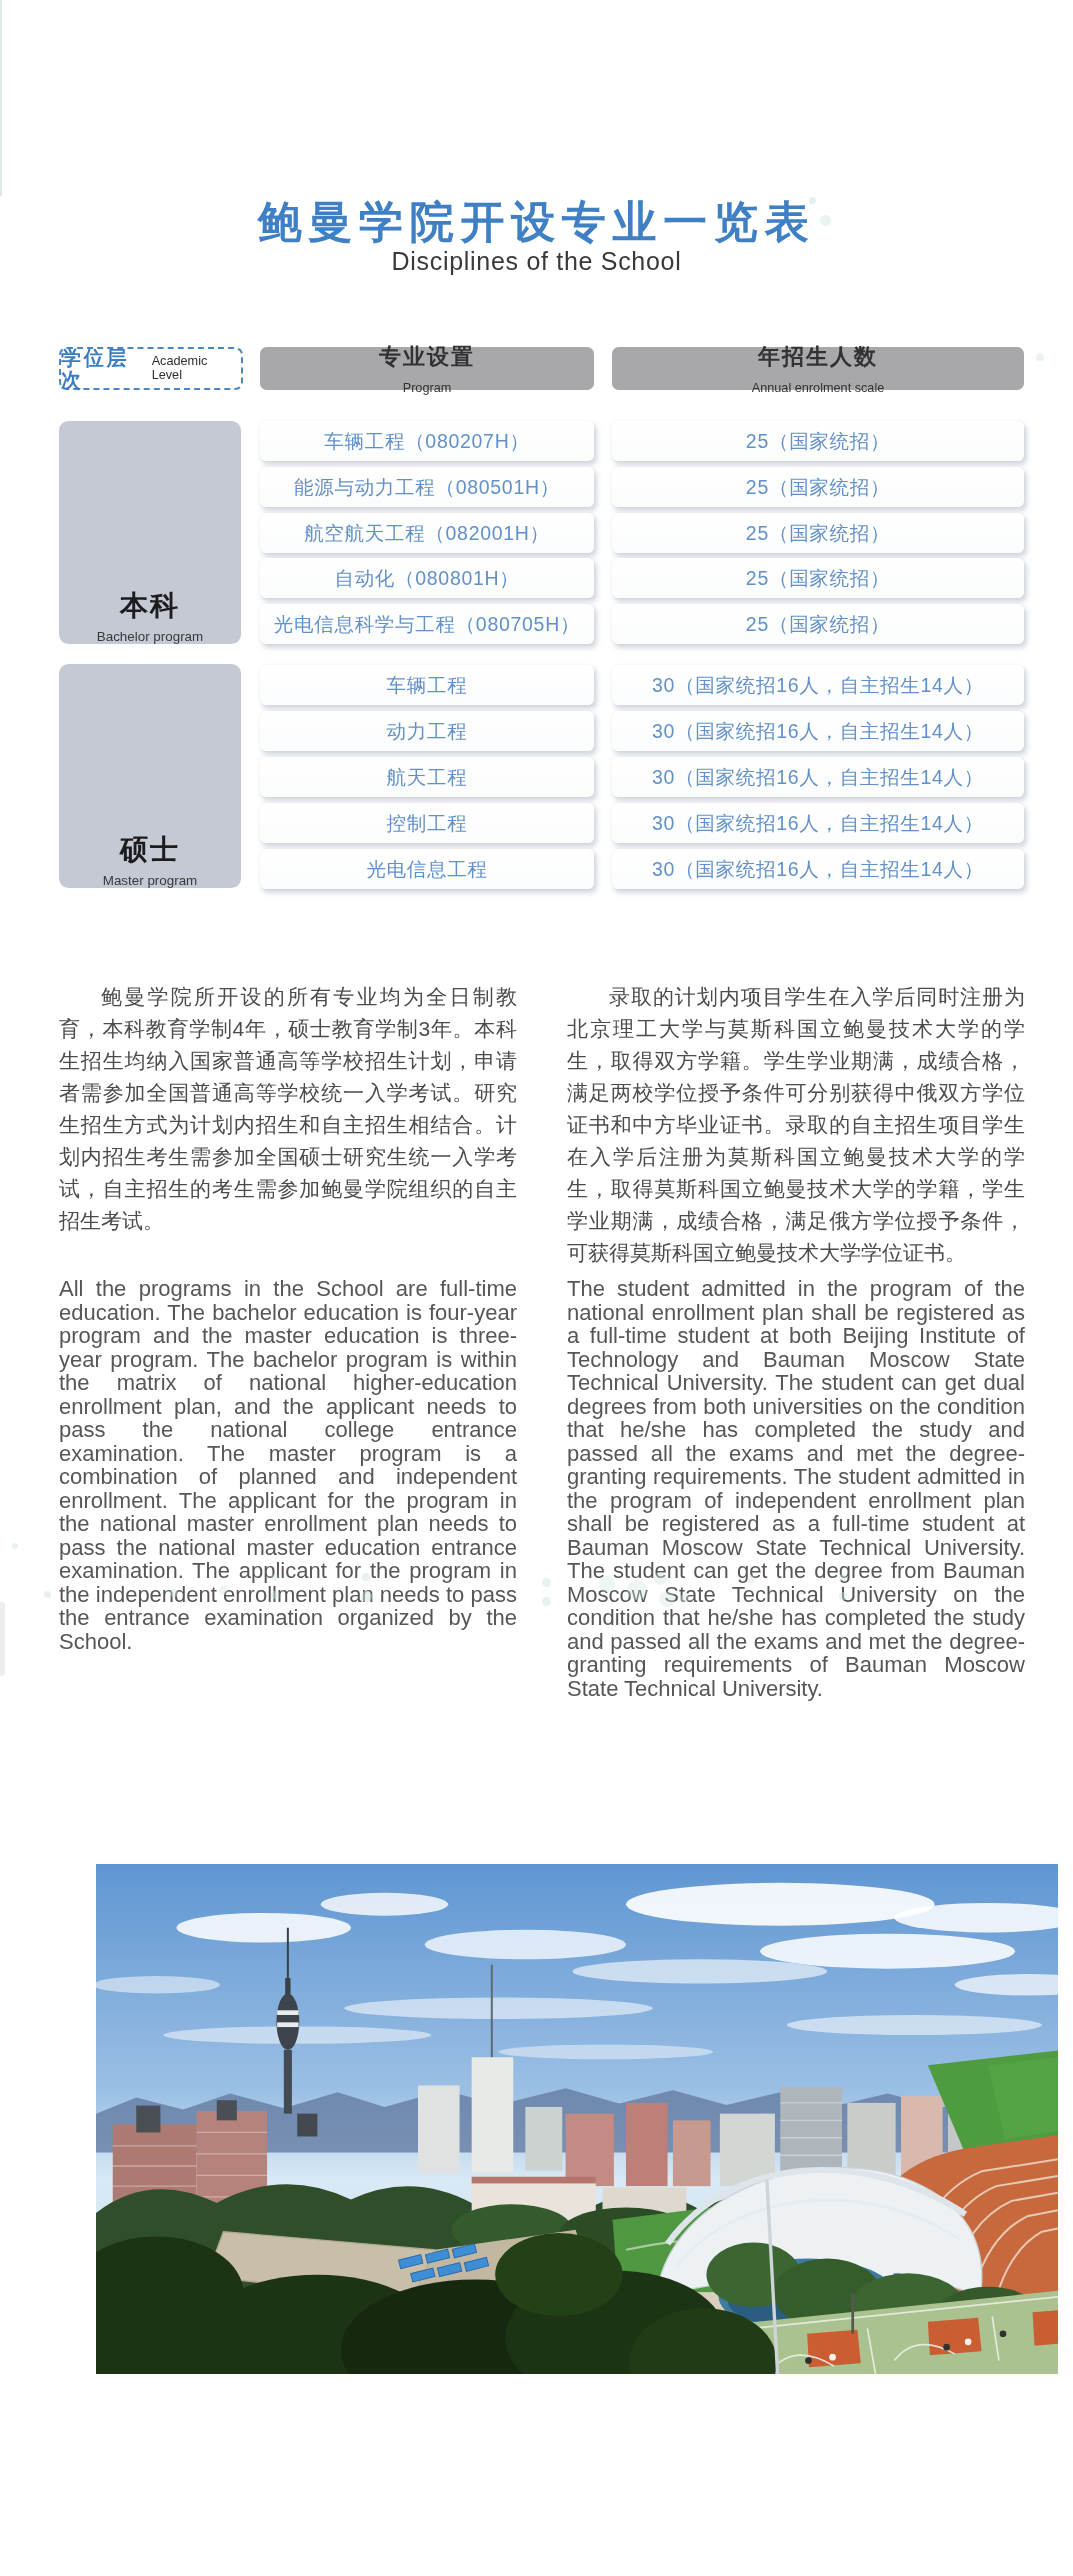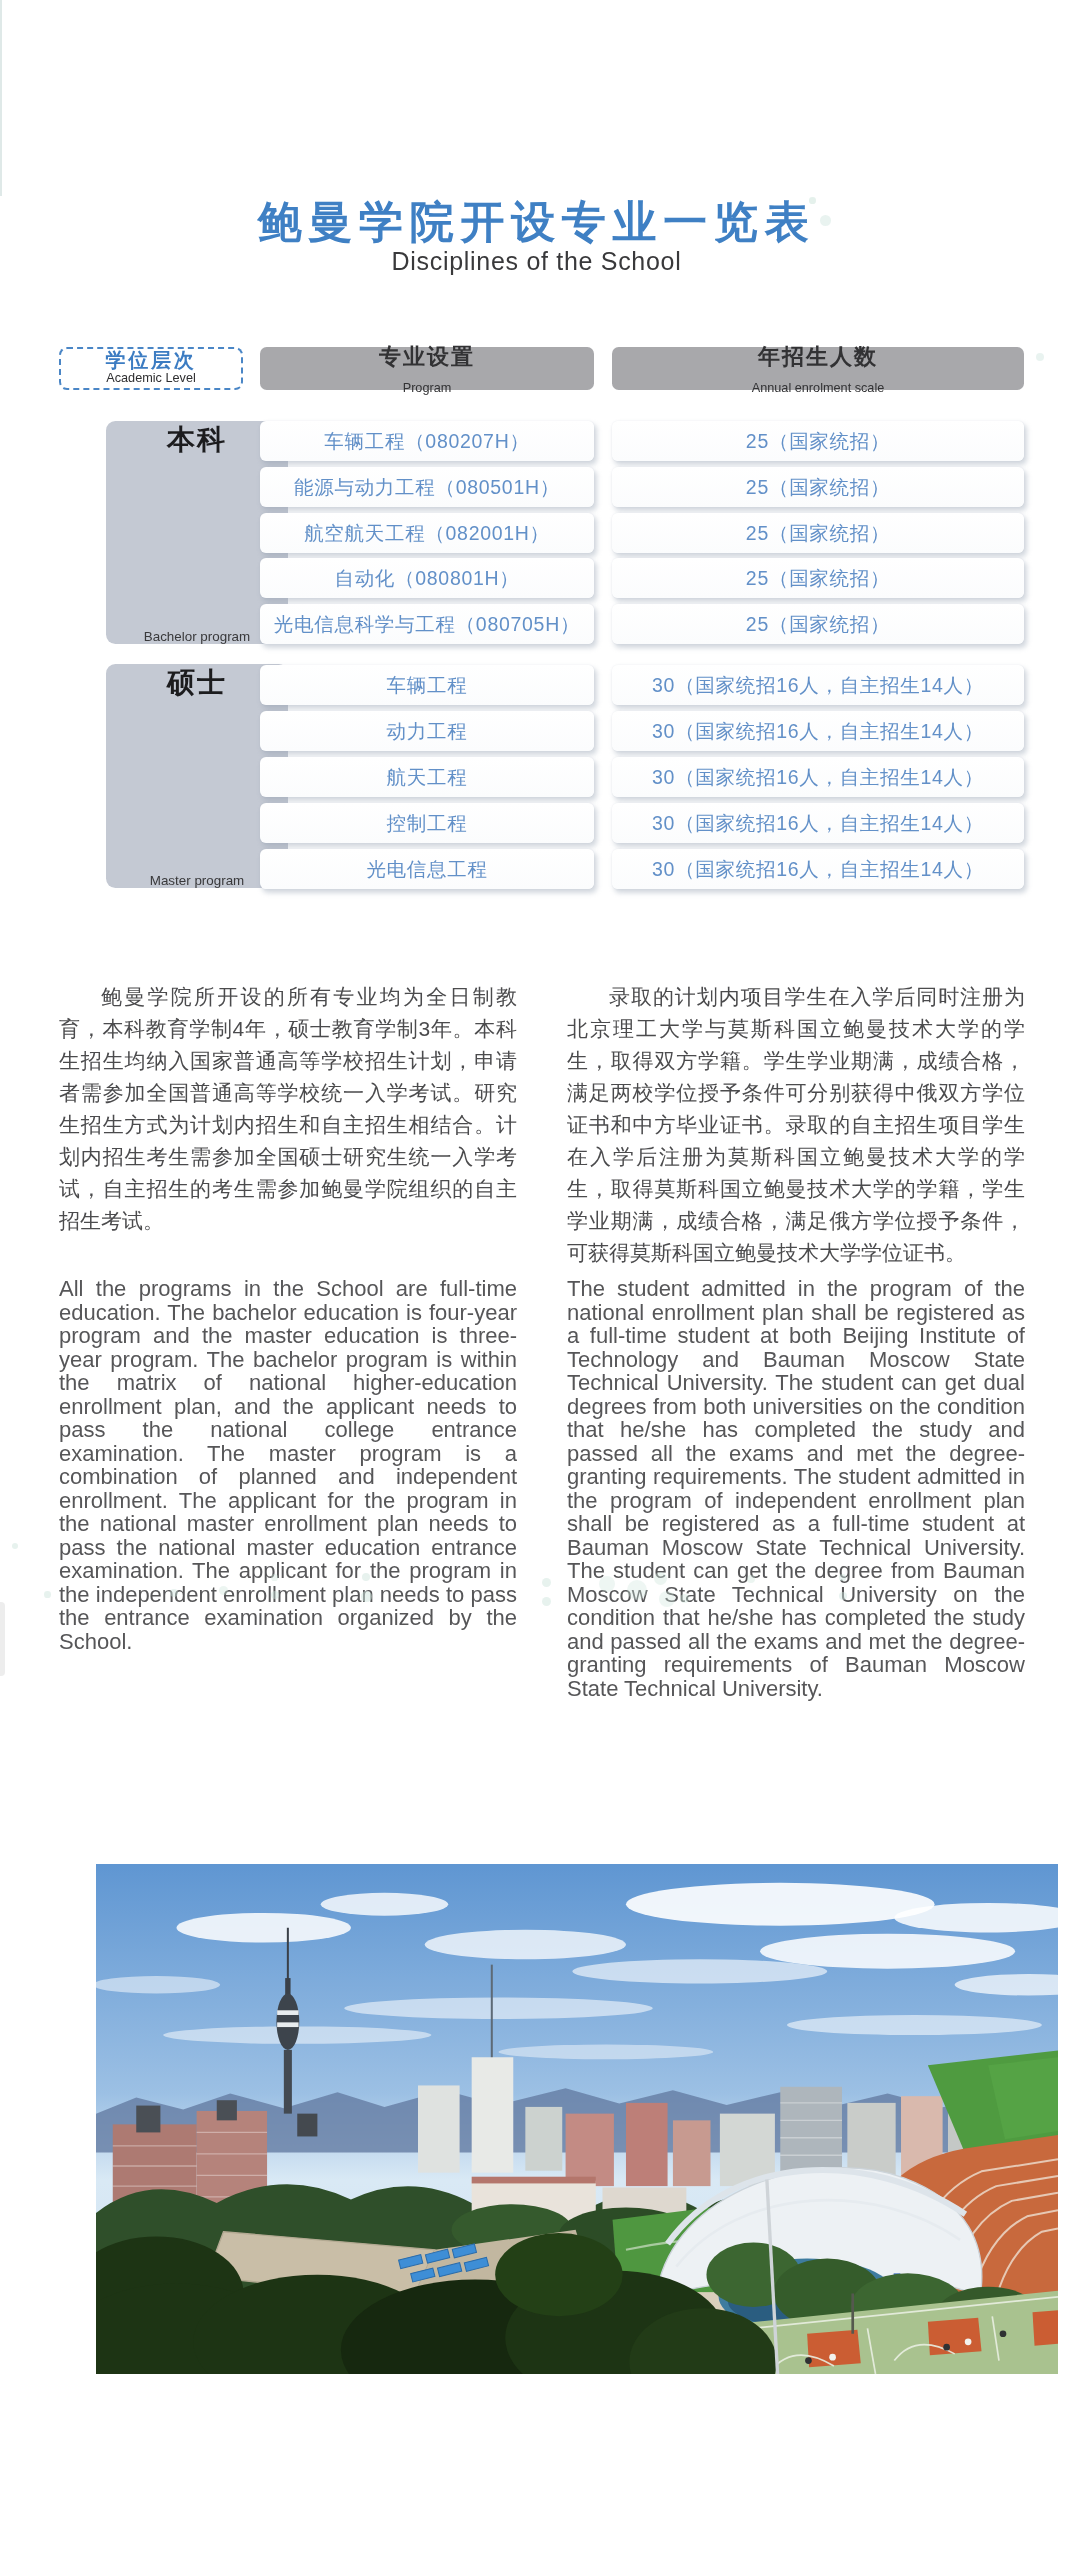--- a/index.html
+++ b/index.html
@@ -8,33 +8,33 @@
   .edge-line{position:absolute;left:0;top:0;width:2px;height:196px;background:#dfe9e8;}
   .edge-strip{position:absolute;left:0;top:1602px;width:4.7px;height:74px;background:#ededed;border-radius:0 4px 4px 0;}
 
   .title-zh{position:absolute;left:0;top:193px;width:100%;text-align:center;
             font-size:44px;font-weight:bold;color:#3f80c4;letter-spacing:6.7px;}
   .title-en{position:absolute;left:0;top:247px;width:100%;text-align:center;
             font-size:25px;font-weight:400;color:#39393b;letter-spacing:0.7px;}
 
   .hdr-level{position:absolute;left:59px;top:347px;width:180px;height:39px;background:#fff;
              border:2px dashed #4a86c6;border-radius:8px;
-             display:flex;flex-direction:column;align-items:center;justify-content:flex-start;}
+             display:flex;flex-direction:row;align-items:center;justify-content:flex-start;}
   .hdr-level .zh{font-size:20px;font-weight:bold;color:#3c7cc2;letter-spacing:2.7px;line-height:1.1;}
   .hdr-level .en{font-size:12.7px;color:#2e2e30;margin-top:1.3px;line-height:1.1;}
 
   .hdr-bar{position:absolute;top:347px;height:43px;background:#a8a8ab;border-radius:6.7px;
            display:flex;align-items:center;justify-content:center;gap:9.4px;color:#323234;flex-direction:column;}
   .hdr-bar .zh{font-size:22px;font-weight:bold;letter-spacing:2px;}
   .hdr-bar .en{font-size:12.7px;font-weight:400;}
   #bar-program{left:260px;width:334px;}
   #bar-enrol{left:612px;width:412px;}
 
   .level-box{position:absolute;left:59px;width:182px;background:#c4c9d3;border-radius:9.4px;
-             display:flex;flex-direction:column;align-items:center;justify-content:space-between;margin-left:47px;}
+             display:flex;flex-direction:column;align-items:center;justify-content:flex-end;}
   #level-bachelor{top:421px;height:223px;}
   #level-master{top:664px;height:224px;}
   .level-box .zh{font-size:28px;font-weight:bold;color:#1c1c1e;letter-spacing:2px;}
   .level-box .en{font-size:13.4px;color:#39393b;margin-top:4px;}
 
   .cell{position:absolute;height:40px;background:linear-gradient(#ffffff,#fbfcfd);border-radius:6px;
         box-shadow:2.7px 3.4px 5.4px rgba(140,152,170,.38),0 0 1.3px rgba(150,160,178,.25);
         display:flex;align-items:center;justify-content:center;
         font-size:19.5px;color:#6290c8;letter-spacing:0.7px;}
   .cell.program{left:260px;width:334px;}

